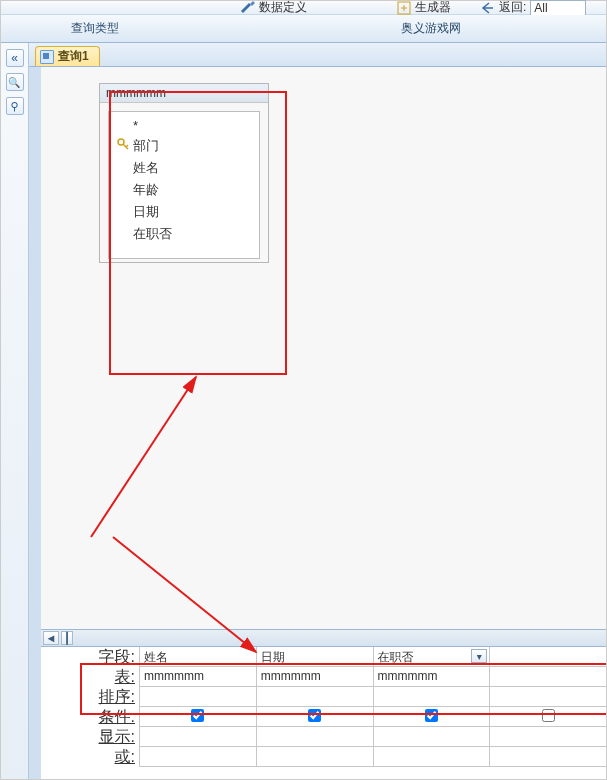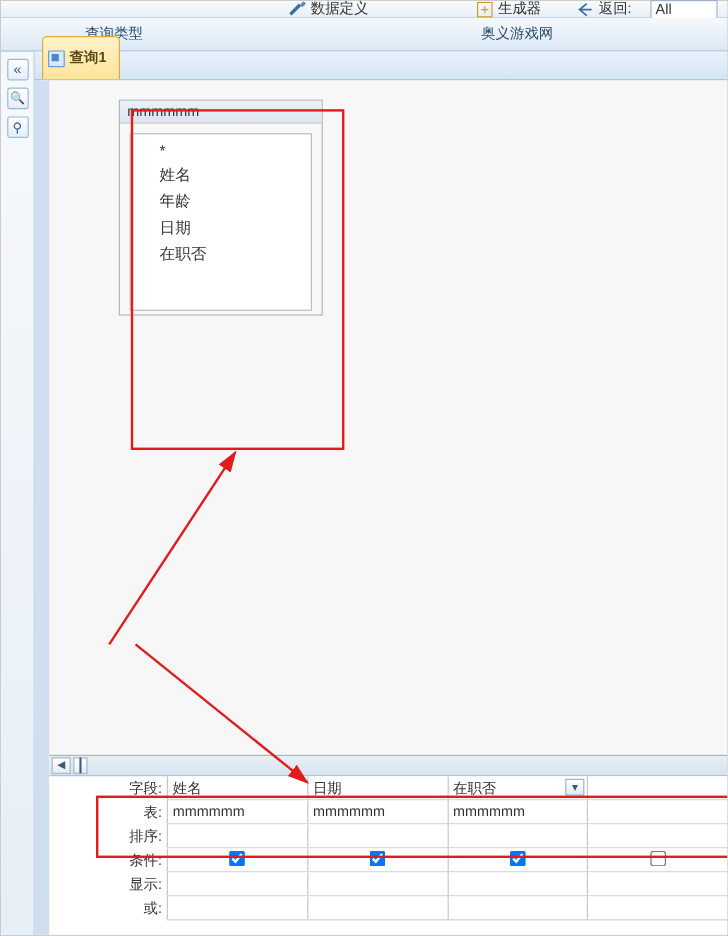--- a/index.html
+++ b/index.html
@@ -7,41 +7,41 @@
   .app{width:607px;height:780px;position:relative;border:1px solid #ccc;}
   .ribbon{height:14px;background:linear-gradient(#f9fbfd,#e7eff8);border-bottom:1px solid #c5d8ec;display:flex;align-items:flex-end;position:relative;padding-left:44px;}
   .rib-item{position:absolute;display:flex;align-items:center;gap:4px;font-size:12px;color:#333;}
   .ribbon-groups{height:28px;background:linear-gradient(#f5f9fd,#dbe8f5);border-bottom:1px solid #9db8d4;display:flex;align-items:center;position:relative;font-size:12px;color:#2a4a6c;}
   .grp{position:absolute;text-align:left;}
   .body-row{display:flex;height:calc(100% - 42px);}
   .leftbar{width:28px;background:linear-gradient(#f6f9fc,#e6eef6);border-right:1px solid #b6c8da;display:flex;flex-direction:column;align-items:center;padding-top:6px;gap:6px;}
   .lb-btn{width:18px;height:18px;border:1px solid #9db8d4;border-radius:2px;background:linear-gradient(#fff,#e4eefb);display:flex;align-items:center;justify-content:center;font-size:12px;color:#2a5a9c;}
   .workspace{flex:1;display:flex;flex-direction:column;position:relative;}
   .tabstrip{height:24px;background:linear-gradient(#e9f1fa,#d5e4f3);border-bottom:1px solid #9db8d4;display:flex;align-items:flex-end;padding-left:6px;}
-  .tab{height:36px;background:linear-gradient(#fff2c8,#ffe59a);border:1px solid #dcaf3a;border-bottom:none;border-radius:4px 4px 0 0;display:flex;align-items:center;gap:4px;padding:0 10px 0 4px;font-size:12px;color:#5b4a15;font-weight:bold;}
+  .tab{height:20px;background:linear-gradient(#fff2c8,#ffe59a);border:1px solid #dcaf3a;border-bottom:none;border-radius:4px 4px 0 0;display:flex;align-items:center;gap:4px;padding:0 10px 0 4px;font-size:12px;color:#5b4a15;font-weight:bold;}
   .tab-ico{width:14px;height:14px;background:#d8e8ff;border:1px solid #6e9bd0;border-radius:1px;position:relative;}
   .tab-ico::after{content:"";position:absolute;left:2px;top:2px;width:6px;height:6px;background:#4f86c7;}
   .canvas{flex:1;background:#f7f7f7;border-left:12px solid #cfdff0;position:relative;overflow:hidden;}
 
   .tblbox{position:absolute;left:58px;top:16px;width:170px;height:180px;background:#f7f7f7;border:1px solid #b6b6b6;}
   .tblbox-inner{margin:8px;background:#fff;border:1px solid #bcbcbc;height:calc(100% - 30px);}
   .tbl-title{background:linear-gradient(#eaf0f7,#dce5ef);border-bottom:1px solid #c7c7c7;padding:2px 6px;font-size:12px;}
   .tbl-list{padding:4px 6px;}
   .tbl-list div{padding:2px 4px 2px 18px;font-size:13px;position:relative;}
   .tbl-list div.star{padding-left:18px;}
   .key-ico{position:absolute;left:2px;top:3px;width:12px;height:12px;}
 
   .redbox1{position:absolute;left:68px;top:24px;width:178px;height:284px;border:2px solid #e21b1b;pointer-events:none;}
   .redbox2{position:absolute;left:39px;top:596px;width:530px;height:52px;border:2px solid #e21b1b;pointer-events:none;z-index:3;}
 
   .splitbar{position:absolute;left:0;right:0;top:562px;height:18px;background:linear-gradient(#e8eff6,#d6e3ef);border-top:1px solid #9db8d4;border-bottom:1px solid #9db8d4;display:flex;align-items:center;}
   .sb-btn{width:16px;height:14px;border:1px solid #a7bad0;background:linear-gradient(#fff,#e5edf6);margin-left:2px;display:flex;align-items:center;justify-content:center;font-size:11px;color:#3a5a7c;}
 
   .grid-area{position:absolute;left:0;right:0;top:580px;bottom:0;background:#fff;}
-  .grid-labels{position:absolute;left:0;top:0;width:98px;font-size:12px;}
+  .grid-labels{position:absolute;left:0;top:0;width:98px;font-size:16px;text-decoration:underline;}
   .gl{height:20px;display:flex;align-items:center;justify-content:flex-end;padding-right:4px;}
   .grid-table{position:absolute;left:98px;right:0;top:0;}
   .gr-row{display:flex;height:20px;border-bottom:1px solid #c7c7c7;}
   .gr-cell{width:145px;border-left:1px solid #c7c7c7;padding:2px 4px;font-size:12px;background:#fff;position:relative;}
   .gr-cell.cb{text-align:center;padding-top:2px;}
   .dd{position:absolute;right:2px;top:2px;width:16px;height:14px;border:1px solid #9fb3c8;background:linear-gradient(#fff,#e3ebf4);display:flex;align-items:center;justify-content:center;font-size:10px;color:#3a5a7c;}
   input[type=checkbox]{width:13px;height:13px;}
 
   .watermark{position:absolute;right:0;bottom:0;width:200px;height:90px;pointer-events:none;z-index:10;}
 
@@ -65,21 +65,21 @@
           <rect x="1" y="1" width="12" height="12" fill="none" stroke="#d0a020" stroke-width="1"></rect>
           <path d="M4 7 L10 7 M7 4 L7 10" stroke="#d0a020" stroke-width="1"></path>
         </svg>
       <span>生成器</span>
     </div>
     <div class="rib-item" style="left:480px;top:-2px;justify-content:flex-end;">
       <svg width="14" height="14">
           <path d="M8 2 L2 7 L8 12 M2 7 L12 7" fill="none" stroke="#3a6ea5" stroke-width="1.5"></path>
         </svg>
       <span>返回:</span>
-      <div style="width:56px;height:16px;border:1px solid #9fb3c8;background:#fff;padding:0 3px;margin-left:12px;display:flex;align-items:center;justify-content:space-between;">
+      <div style="width:56px;height:16px;border:1px solid #9fb3c8;background:#fff;padding:0 3px;margin-left:0;display:flex;align-items:center;justify-content:space-between;">
         <span>All</span>
       </div>
     </div>
   </div>
 
   <div class="ribbon-groups">
     <div class="grp" style="left:70px;width:130px;">查询类型</div>
     <div class="grp" style="left:400px;width:130px;">奥义游戏网</div>
   </div>
 
@@ -104,20 +104,27 @@
         </div>
       </div>
 
       <div class="canvas">
 
         <div class="tblbox">
           <div class="tbl-title">mmmmmm</div>
           <div class="tblbox-inner">
             <div class="tbl-list">
               <div class="star">*</div>
+              <div>
+                <svg class="key-ico" viewBox="0 0 12 12">
+                    <circle cx="4" cy="4" r="3" fill="none" stroke="#d0a020" stroke-width="1.5"></circle>
+                    <path d="M6 6 L11 11 M9 9 L11 7" stroke="#d0a020" stroke-width="1.5" fill="none"></path>
+                  </svg>
+                <span>部门</span>
+              </div>
               <div>姓名</div>
               <div>年龄</div>
               <div>日期</div>
               <div>在职否</div>
             </div>
           </div>
         </div>
 
         <div class="redbox1"></div>
 

